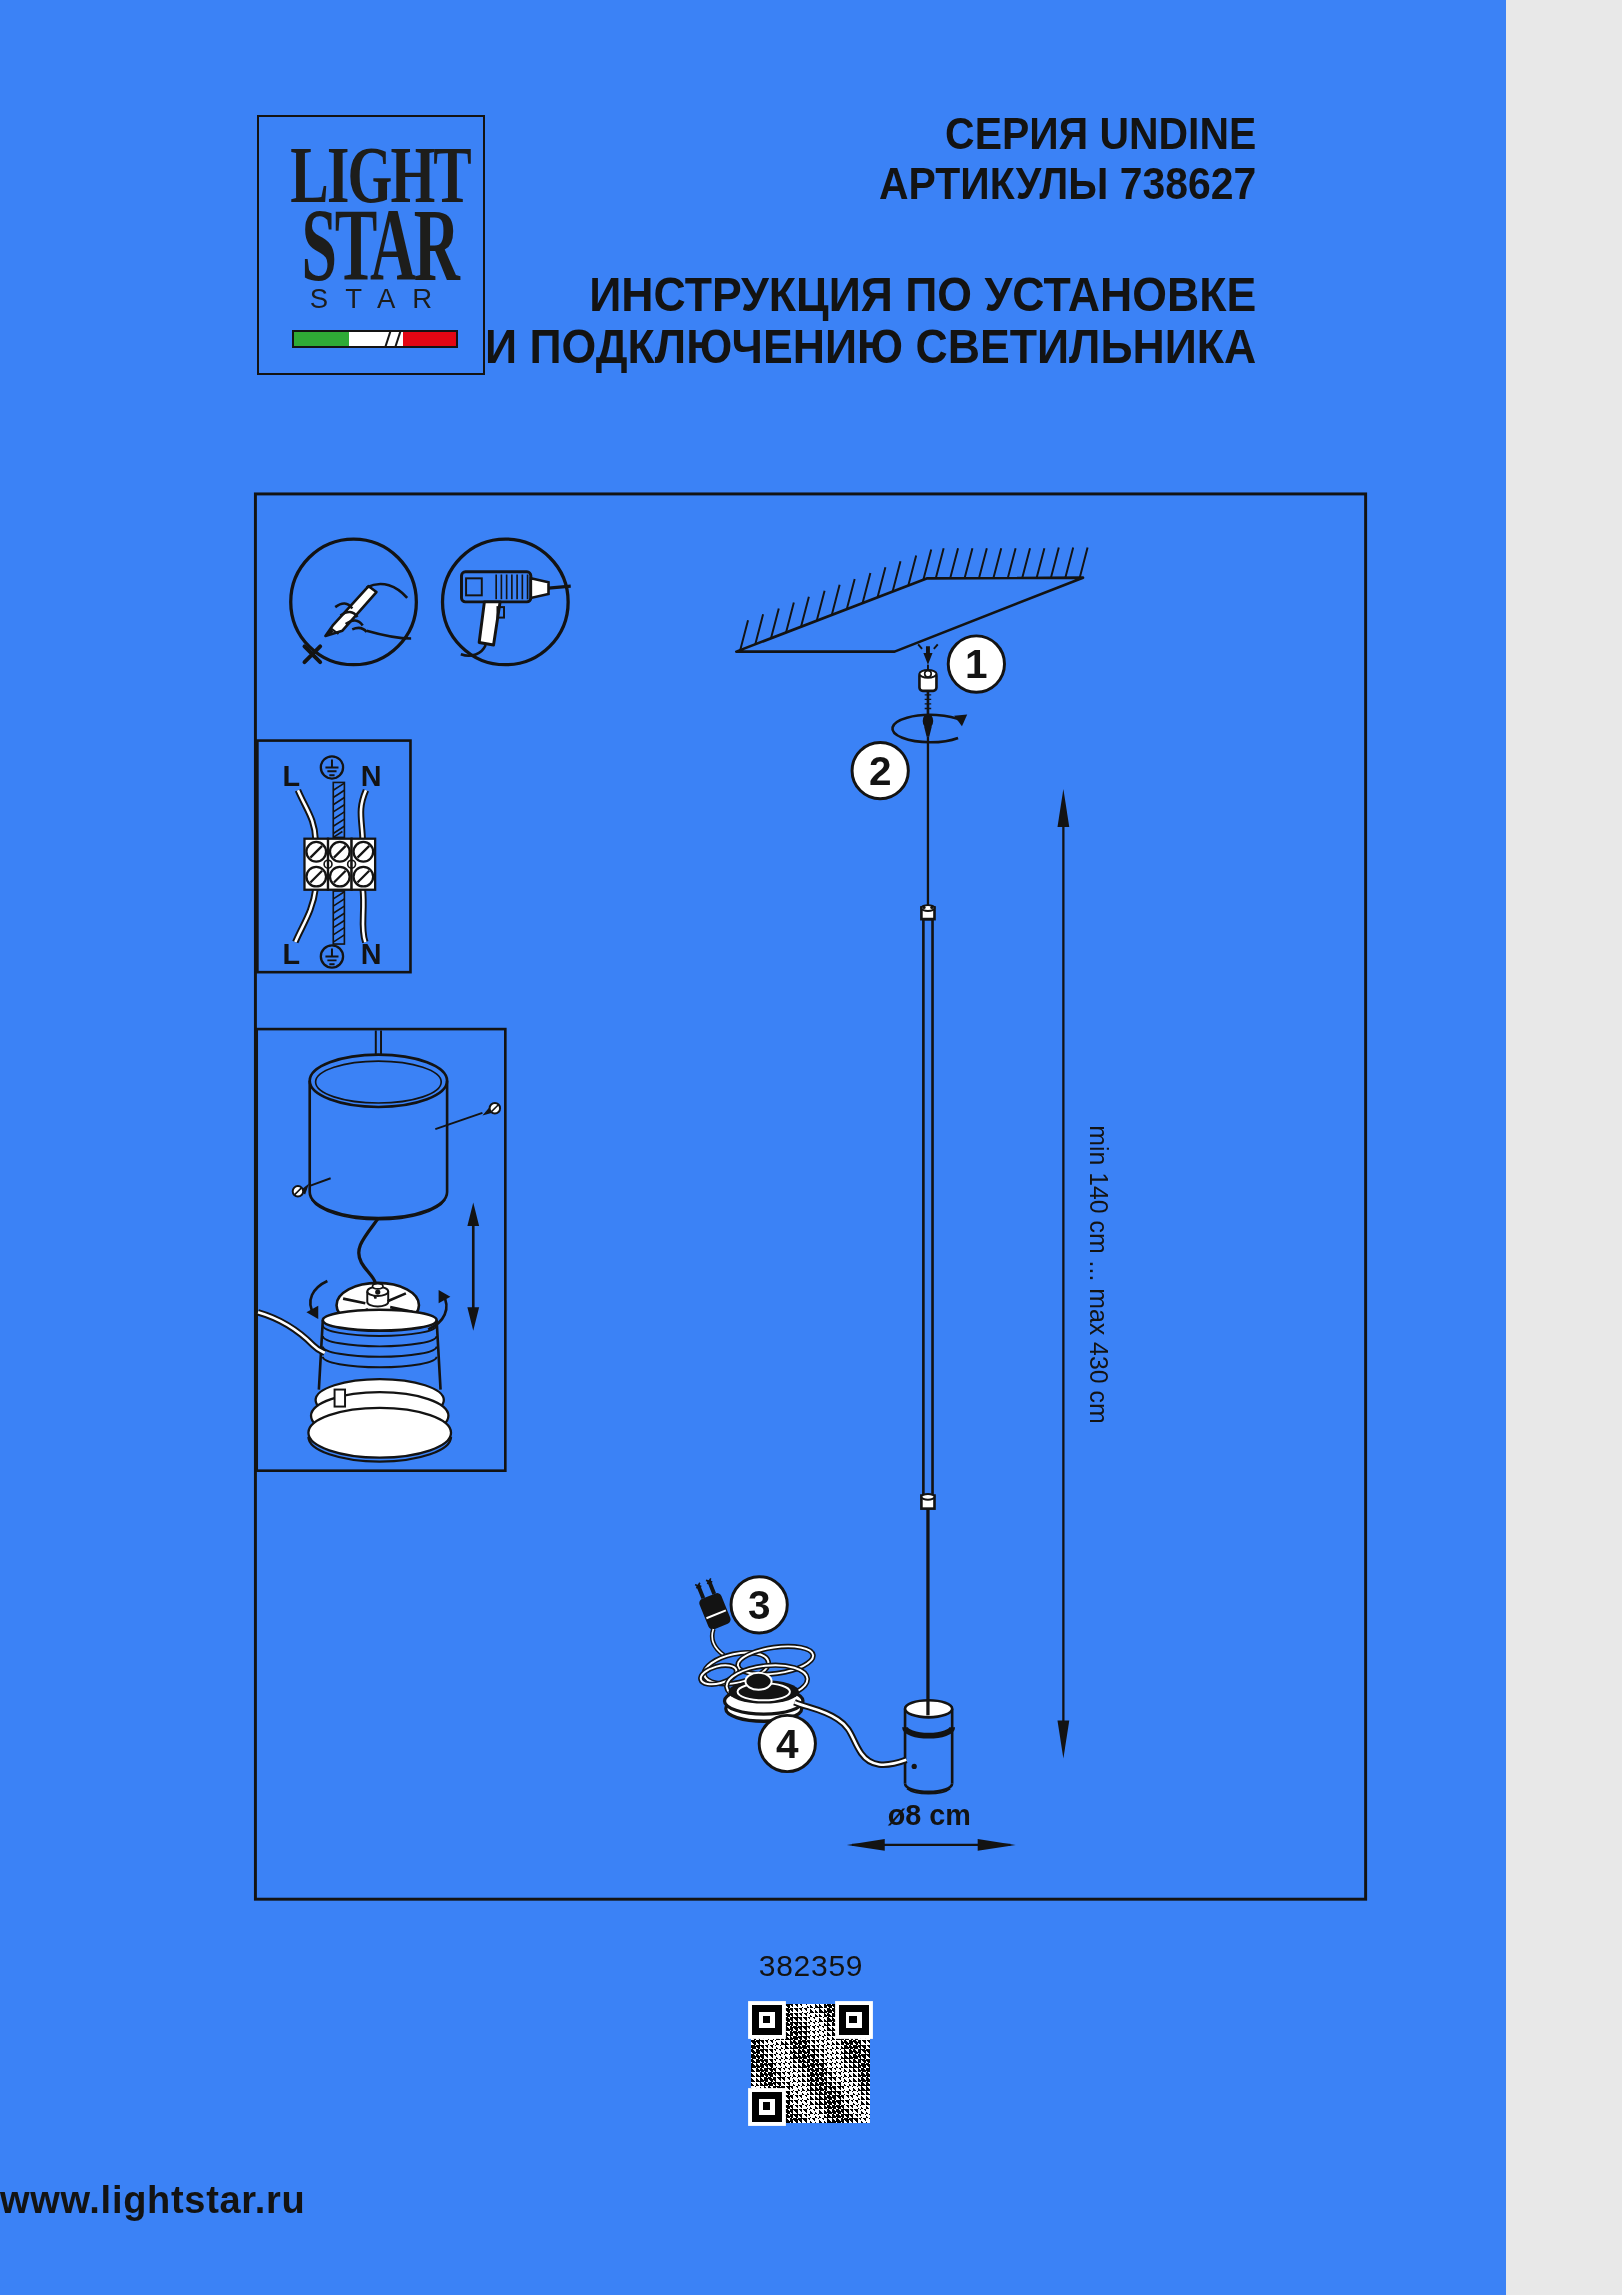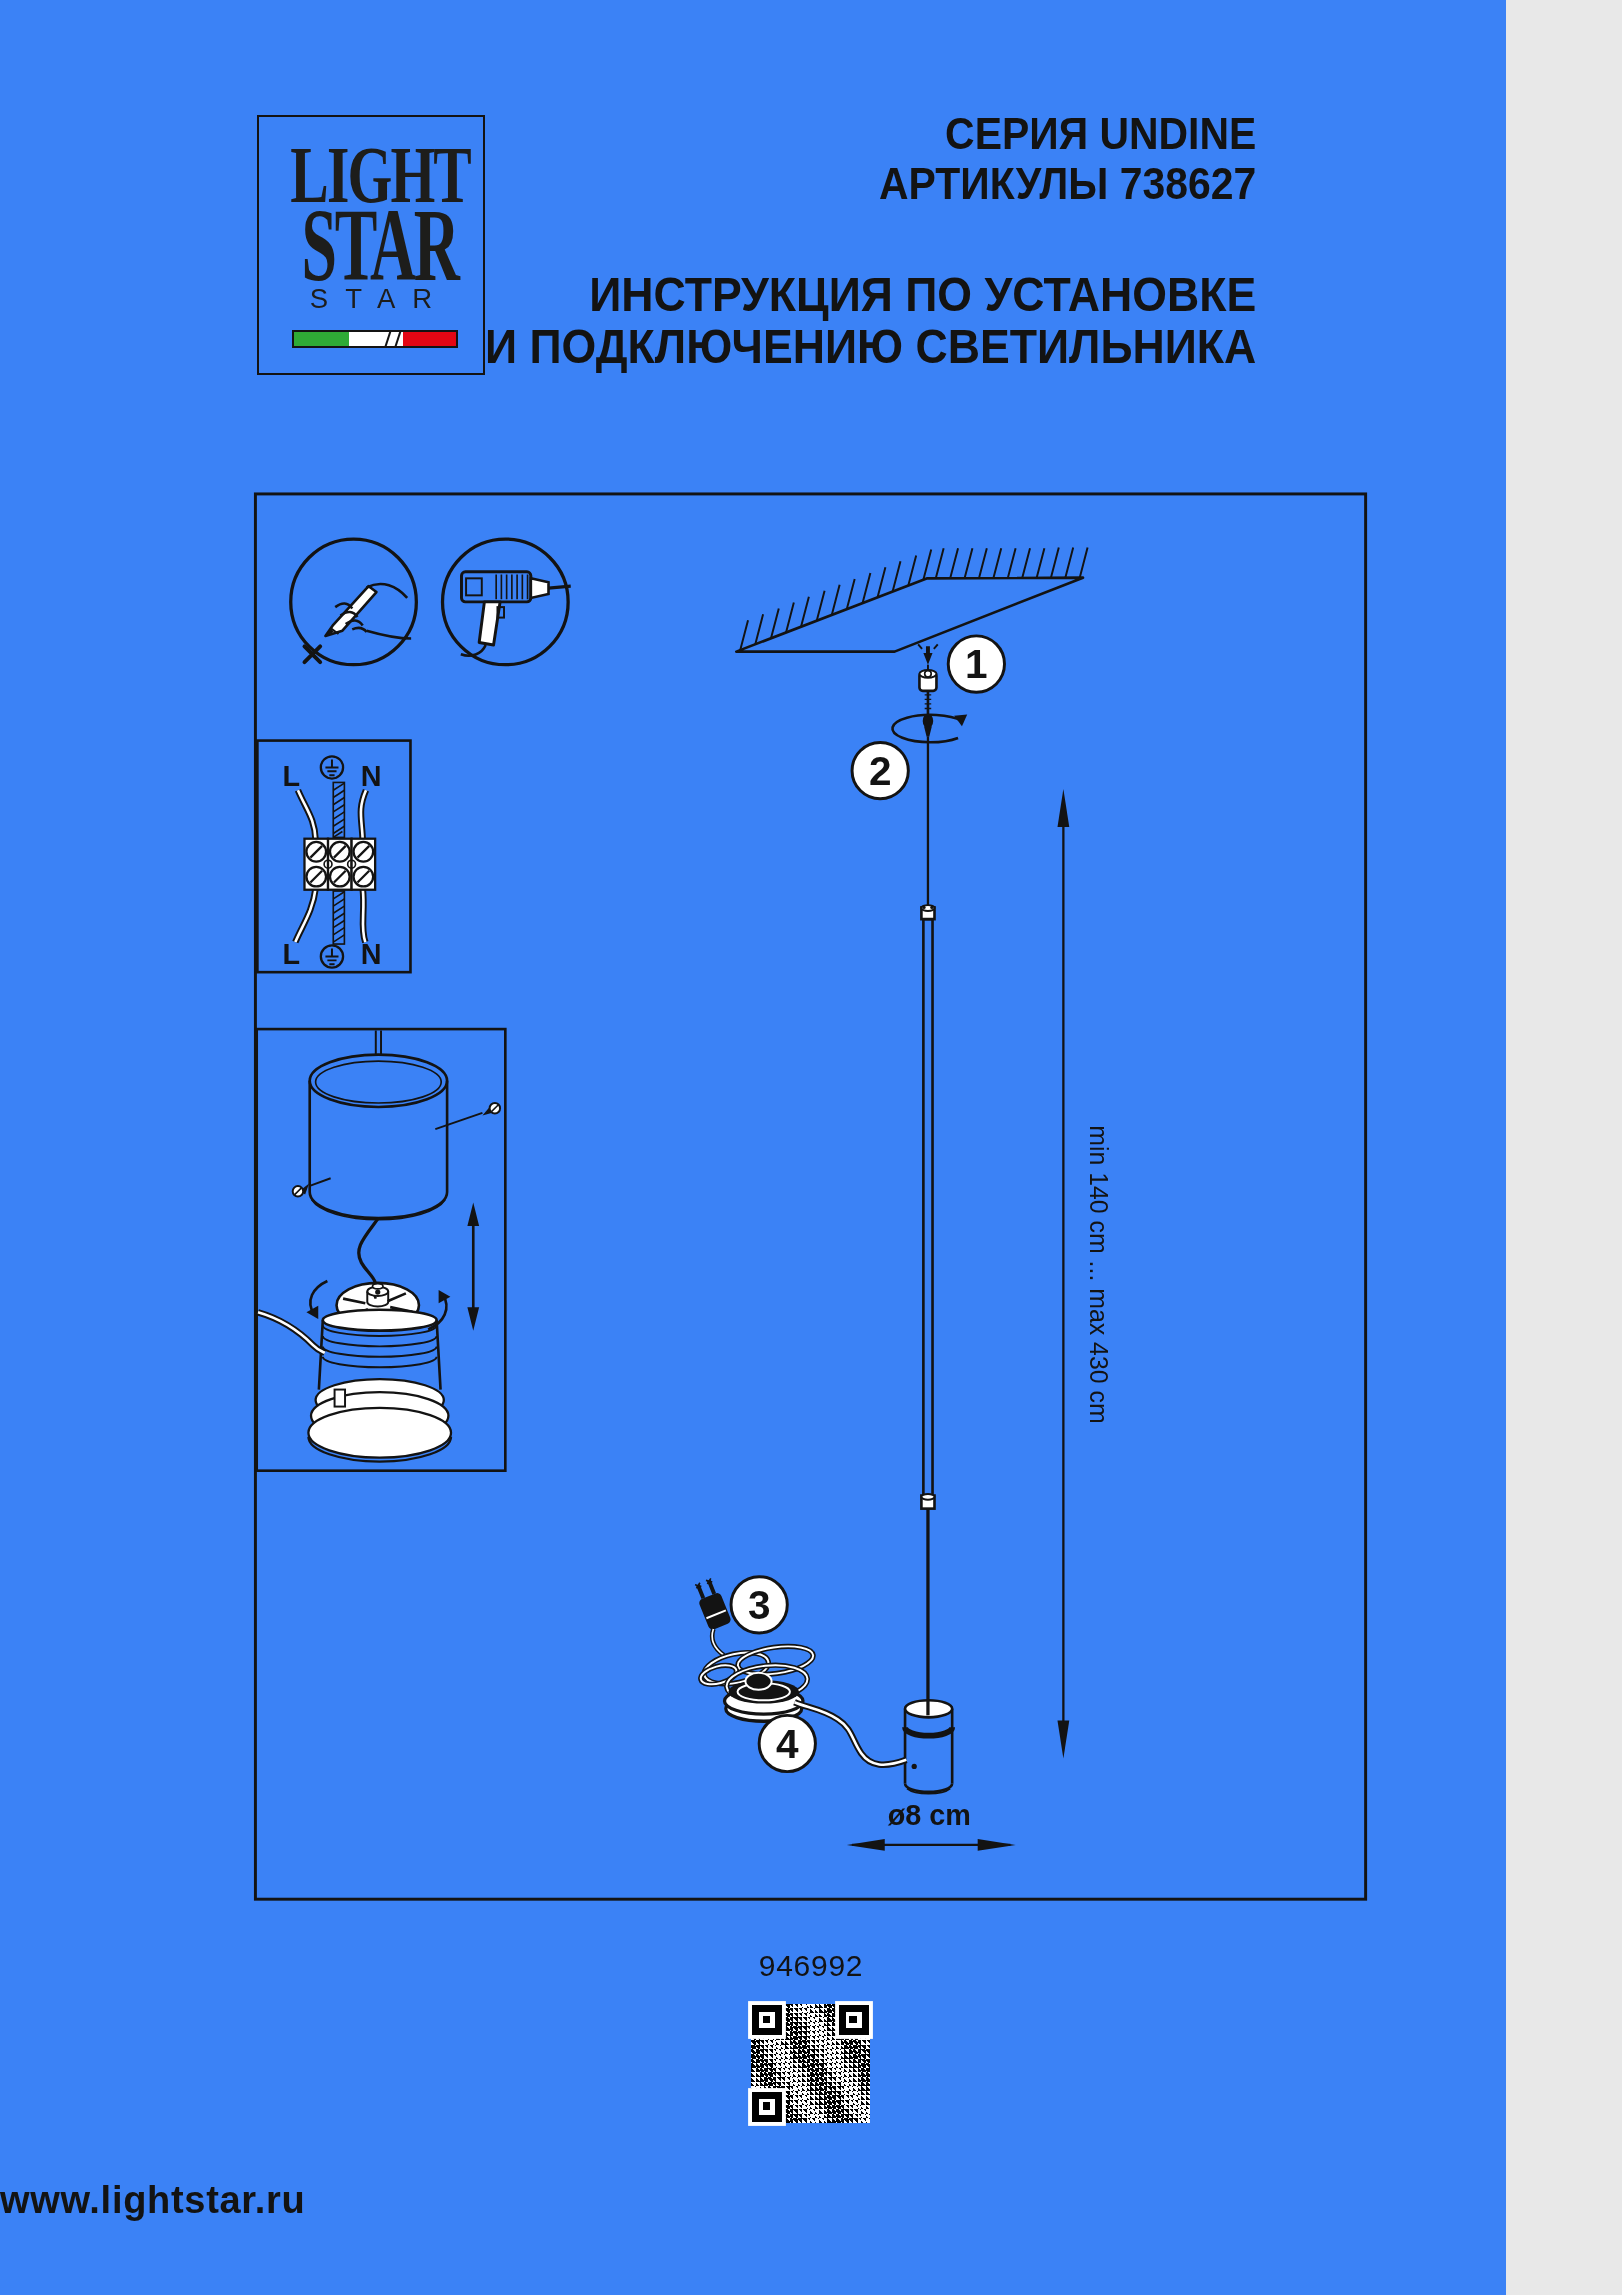--- a/index.html
+++ b/index.html
@@ -343,21 +343,21 @@
         <circle cx="1160" cy="2453" r="43" stroke-width="4.5" fill="#fff"></circle>
         <text class="step-num" x="1160" y="2475" text-anchor="middle" stroke="none">3</text>
       </g>
       <g>
         <circle cx="1203" cy="2665" r="43" stroke-width="4.5" fill="#fff"></circle>
         <text class="step-num" x="1203" y="2687" text-anchor="middle" stroke="none">4</text>
       </g>
     </g>
   </svg>
 
-  <div id="article-number">946992</div>
+  <div id="article-number">382359</div>
   <div id="qr-code">
     <div class="qr-finder" id="qr-f-tl"></div>
     <div class="qr-finder" id="qr-f-tr"></div>
     <div class="qr-finder" id="qr-f-bl"></div>
   </div>
   <div id="website-url">www.lightstar.ru</div>
 
 </div>
 
 

